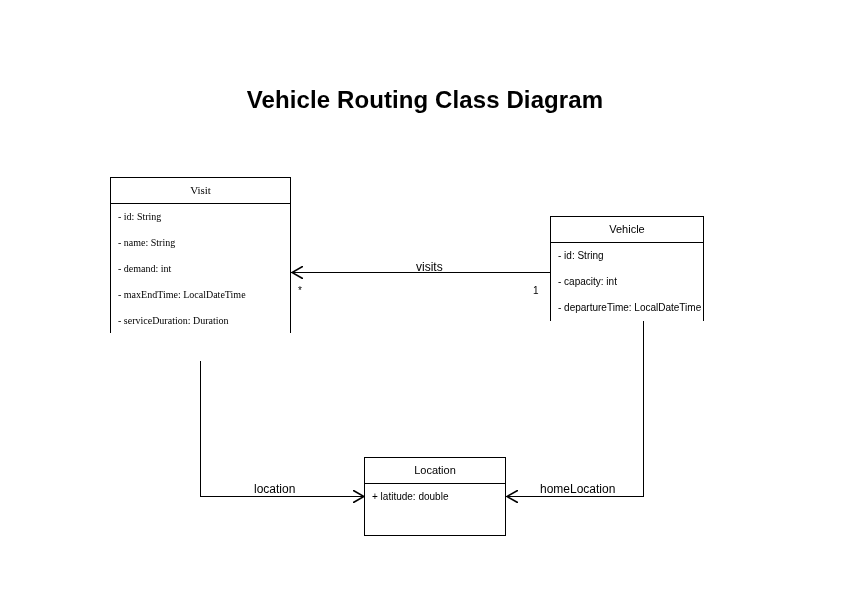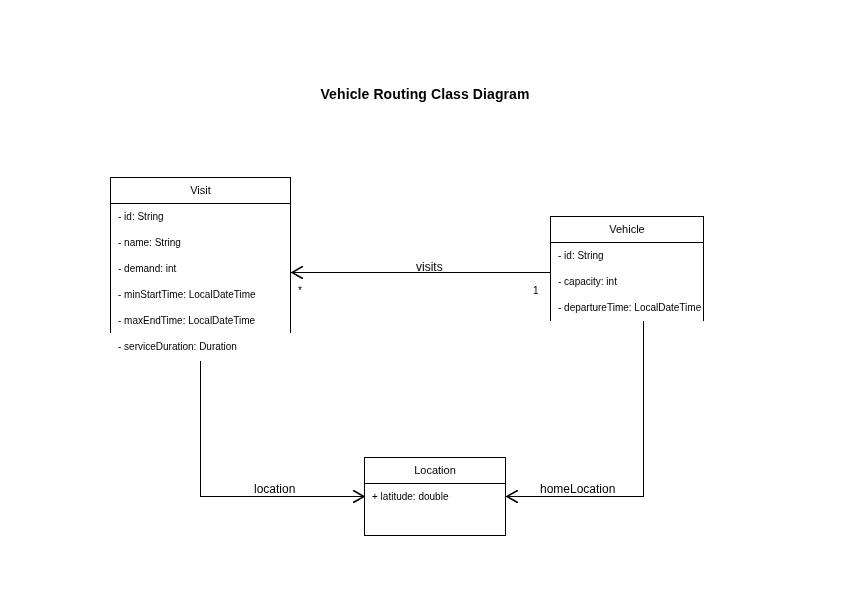--- a/index.html
+++ b/index.html
@@ -18,21 +18,21 @@
     -webkit-font-smoothing: antialiased;
   }
 
   
   .diagram-title {
     position: absolute;
     left: 0;
     top: 86px;
     width: 850px;
     text-align: center;
-    font-size: 14px;
+    font-size: 24px;
     font-weight: bold;
     color: #000000;
     letter-spacing: 0.1px;
     white-space: nowrap;
   }
 
   
   .uml-class {
     position: absolute;
     box-sizing: border-box;
@@ -131,27 +131,26 @@
   <div class="edge-line edge-h" style="left:291px; top:272px; width:259px;"></div>
   <div class="arrowhead" style="left:291px; top:266px;">
     <svg width="12" height="13" viewBox="0 0 12 13">
       <path d="M11.5 0.5 L1 6.5 L11.5 12.5" fill="none" stroke="#000000" stroke-width="1.6" stroke-linecap="square"></path>
     </svg>
   </div>
   <div class="edge-label" style="left:416px; top:260px;">visits</div>
   <div class="multiplicity" style="left:298px; top:285px;">*</div>
   <div class="multiplicity" style="left:533px; top:285px;">1</div>
 
-  <div class="uml-class" style="left:110px; top:177px; width:181px; height:156px;">
+  <div class="uml-class" style="left:110px; top:177px; width:181px; height:156px;font-family:Liberation Serif, serif;">
     <div class="uml-class-name">Visit</div>
     <div class="uml-attrs">
       <div class="uml-attr">- id: String</div>
       <div class="uml-attr">- name: String</div>
       <div class="uml-attr">- demand: int</div>
-      <div class="uml-attr">- minStartTime: LocalDateTime</div>
       <div class="uml-attr">- maxEndTime: LocalDateTime</div>
       <div class="uml-attr">- serviceDuration: Duration</div>
     </div>
   </div>
 
   <div class="uml-class" style="left:550px; top:216px; width:154px; height:105px;">
     <div class="uml-class-name">Vehicle</div>
     <div class="uml-attrs">
       <div class="uml-attr">- id: String</div>
       <div class="uml-attr">- capacity: int</div>

